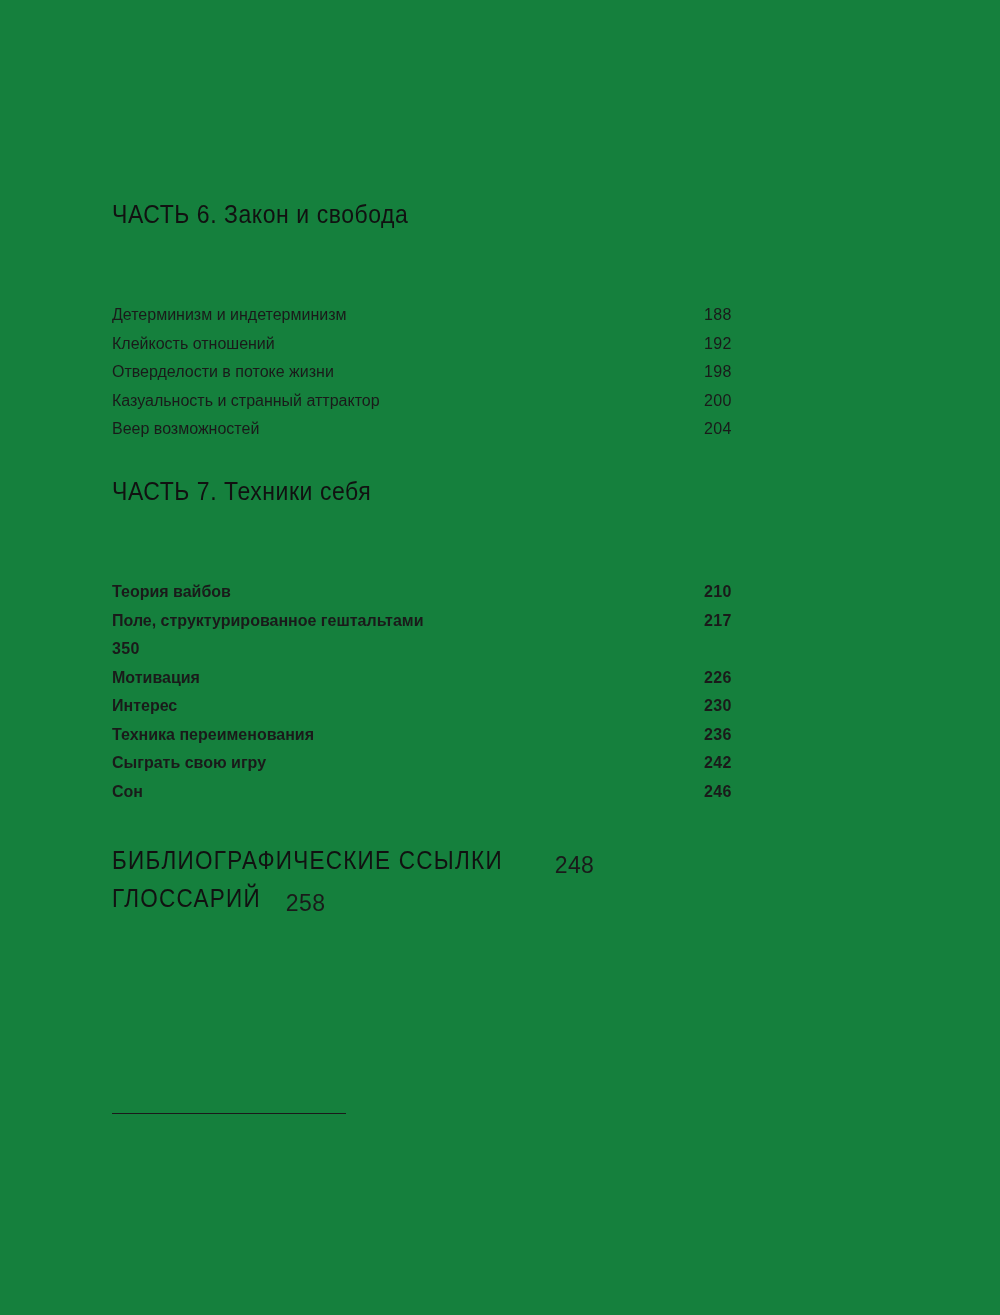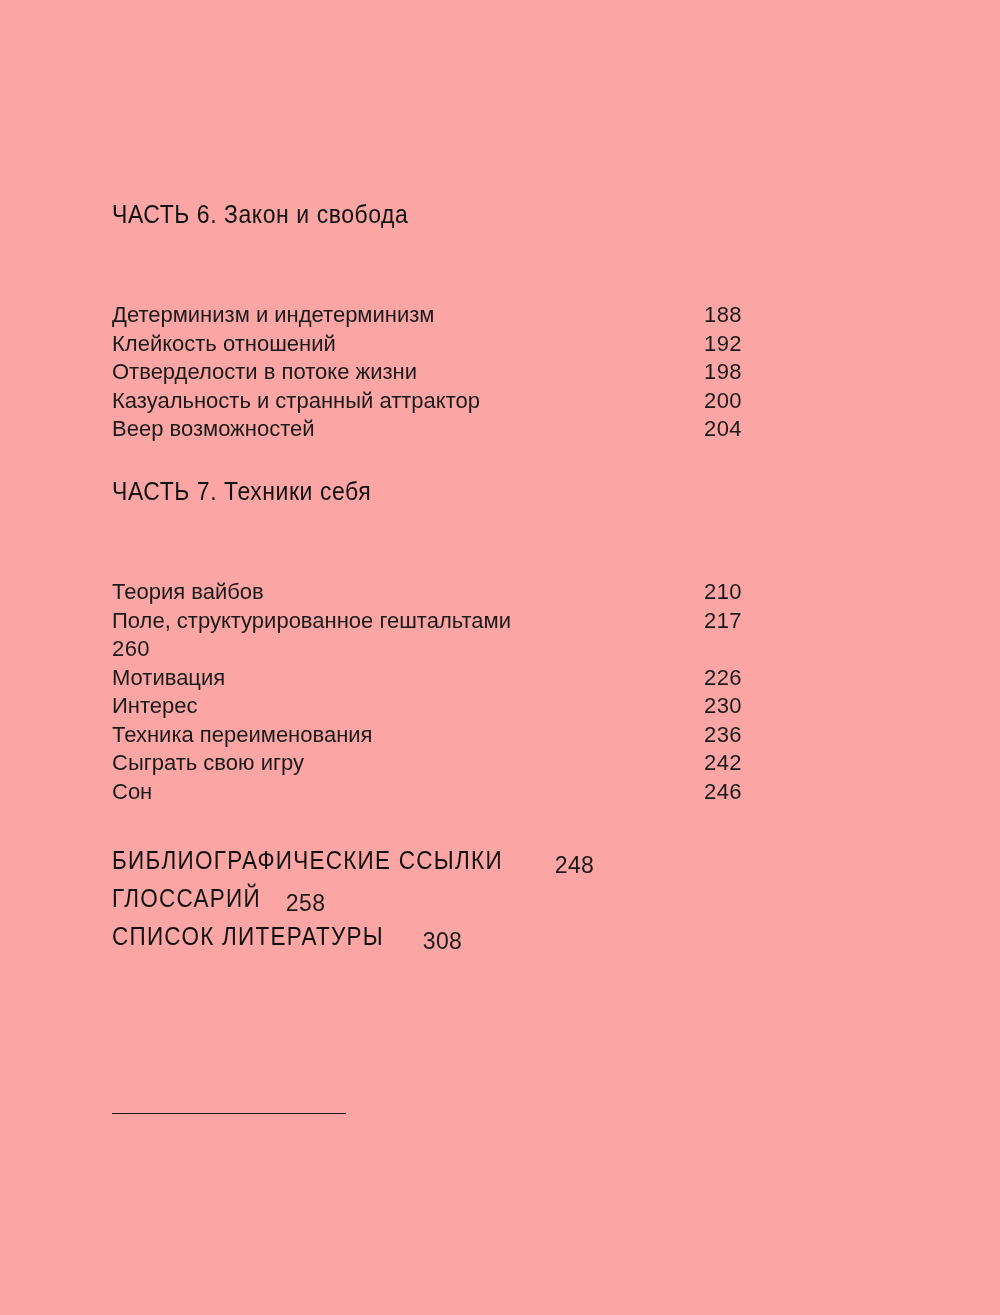--- a/index.html
+++ b/index.html
@@ -13,21 +13,21 @@
     font-family: "Liberation Sans", sans-serif;
     color: #1a1a1a;
     position: relative;
     overflow: hidden;
   }
   .page {
     position: absolute;
     left: 0; top: 0;
     width: 1000px;
     height: 1315px;
-    background: #fca5a5;
+    background: #15803d;
   }
   .content {
     position: absolute;
     left: 112px;
     top: 200px;
     width: 640px;
   }
 
   
   .part-heading {
@@ -44,39 +44,39 @@
 
   .toc-list {
     list-style: none;
     margin: 0;
     padding: 0;
   }
   .toc-row {
     display: flex;
     align-items: baseline;
     justify-content: space-between;
-    font-size: 22px;
+    font-size: 16px;
     line-height: 28px;
     color: #1a1a1a;
     padding: 0;
     margin: 0 0 0.5px 0;
   }
   .toc-title {
     white-space: nowrap;
   }
   .toc-page {
     font-variant-numeric: tabular-nums;
     min-width: 48px;
     letter-spacing: 0.4px;
   }
 
   .block-6 { margin-top: 0; }
   .list-6 { margin-top: 72px; }
   .block-7 { margin-top: 34px; }
-  .list-7 { margin-top: 72px; }
+  .list-7 { margin-top: 72px; font-weight: bold; }
 
   
   .backmatter {
     margin-top: 40px;
   }
   .bm-row {
     display: flex;
     align-items: baseline;
     margin-bottom: 9px;
   }
@@ -145,21 +145,21 @@
       <ul class="toc-list list-7">
         <li class="toc-row">
           <span class="toc-title">Теория вайбов</span>
           <span class="toc-page">210</span>
         </li>
         <li class="toc-row">
           <span class="toc-title">Поле, структурированное гештальтами</span>
           <span class="toc-page">217</span>
         </li>
         <li class="toc-row">
-          <span class="toc-page">260</span>
+          <span class="toc-page">350</span>
         </li>
         <li class="toc-row">
           <span class="toc-title">Мотивация</span>
           <span class="toc-page">226</span>
         </li>
         <li class="toc-row">
           <span class="toc-title">Интерес</span>
           <span class="toc-page">230</span>
         </li>
         <li class="toc-row">
@@ -179,22 +179,18 @@
 
     <div class="backmatter">
       <div class="bm-row">
         <span class="bm-title">БИБЛИОГРАФИЧЕСКИЕ ССЫЛКИ</span>
         <span class="bm-page">248</span>
       </div>
       <div class="bm-row">
         <span class="bm-title">ГЛОССАРИЙ</span>
         <span class="bm-page">258</span>
       </div>
-      <div class="bm-row">
-        <span class="bm-title">СПИСОК ЛИТЕРАТУРЫ</span>
-        <span class="bm-page">308</span>
-      </div>
     </div>
 
   </div>
 
   <div class="rule"></div>
 </div>
 
 </body></html>

